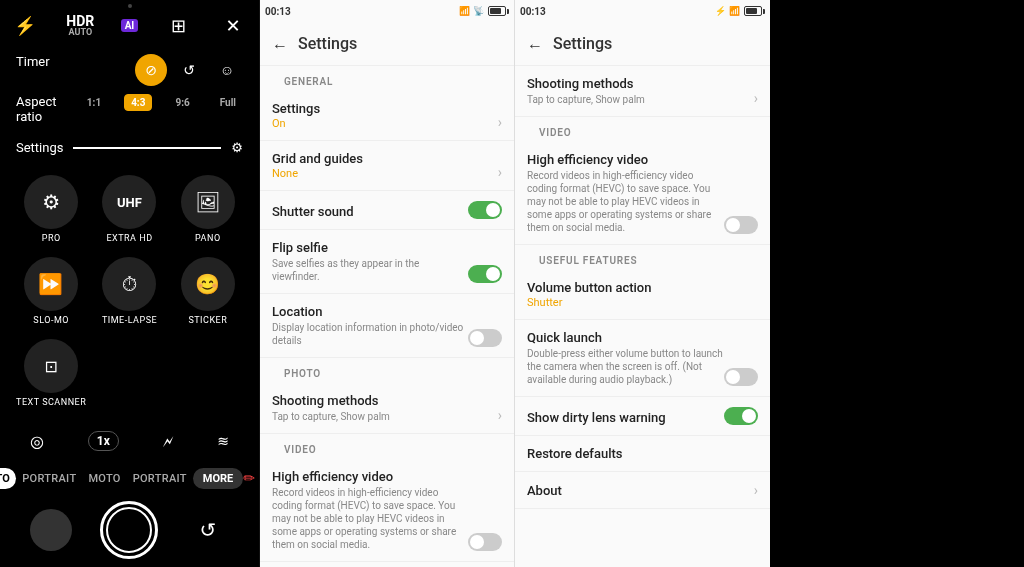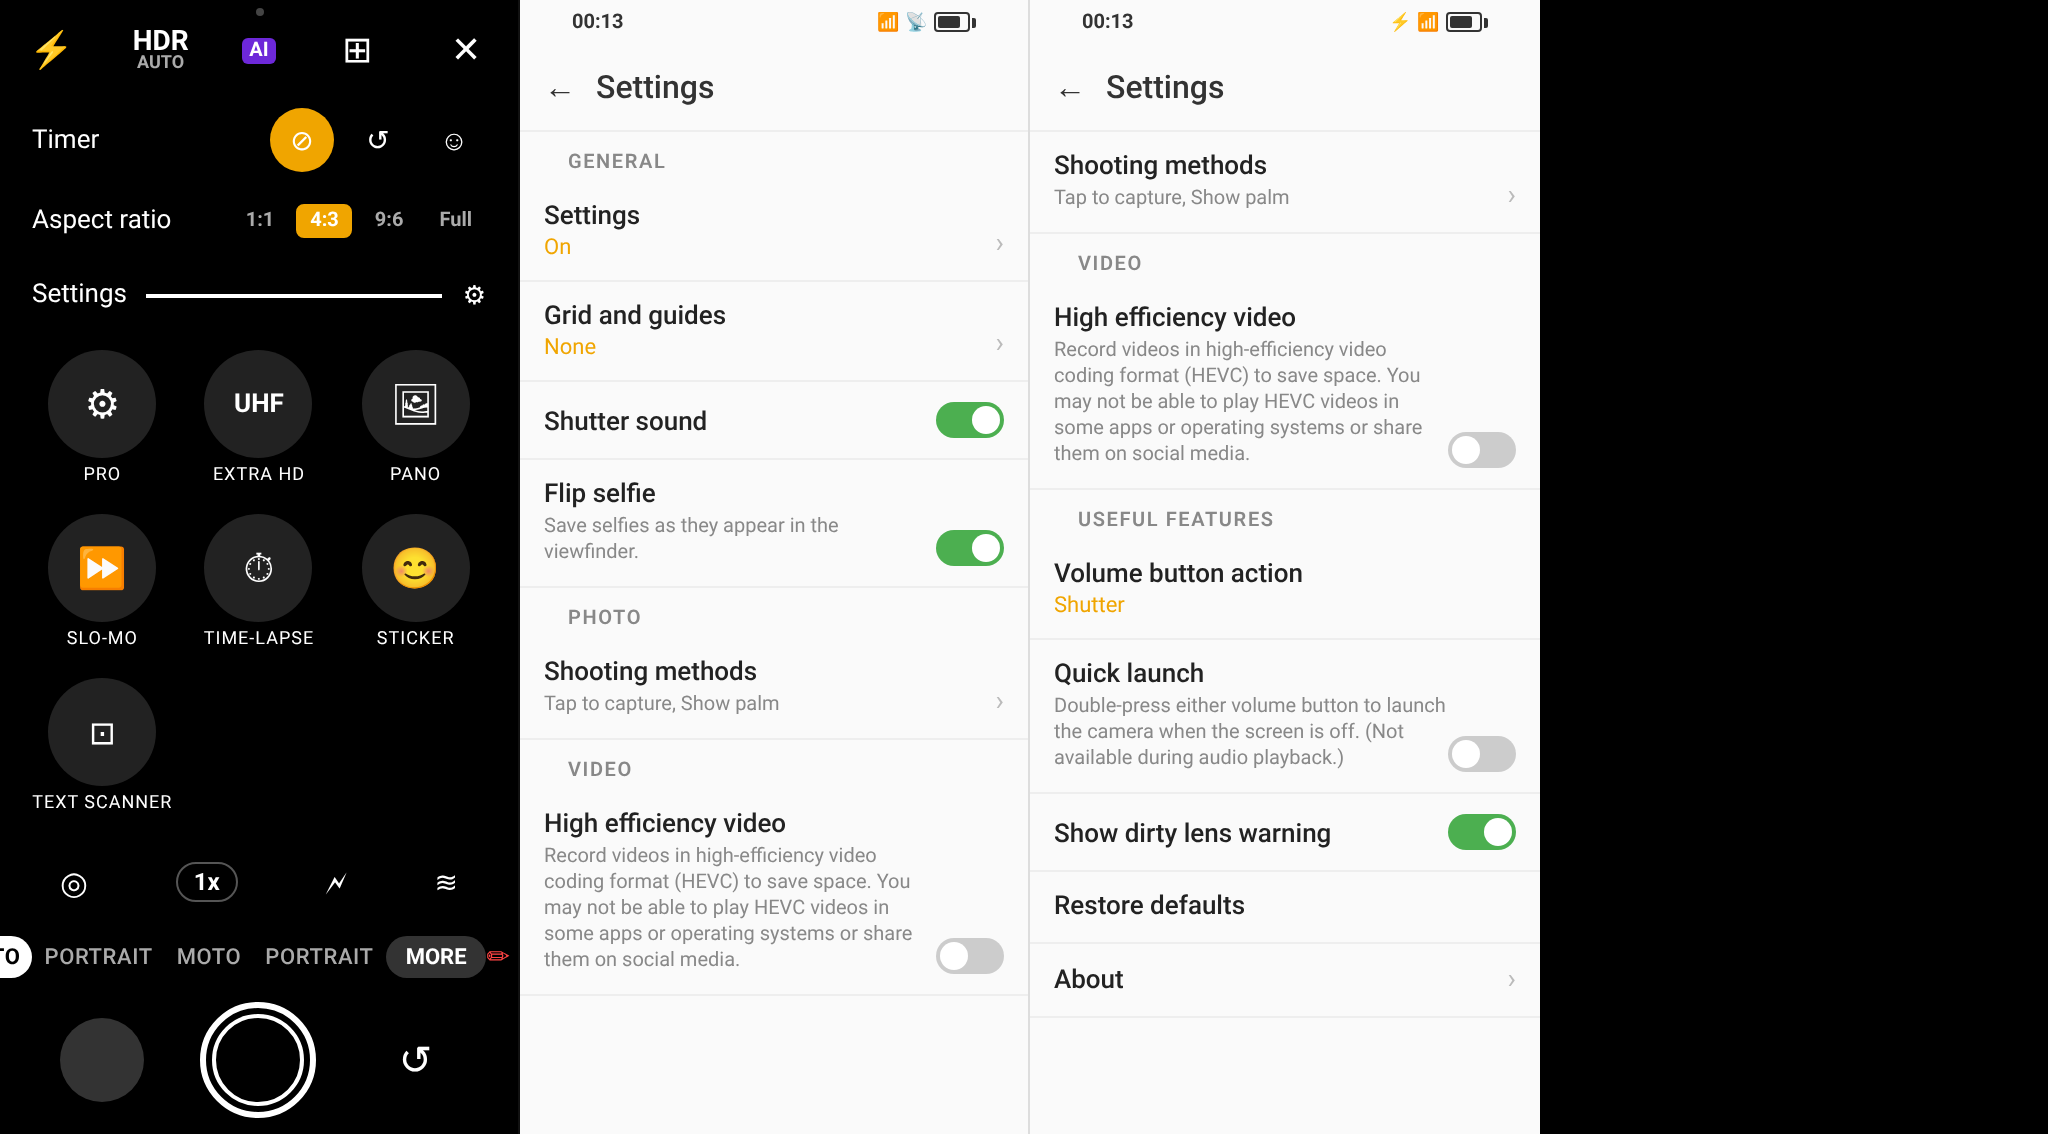--- a/index.html
+++ b/index.html
@@ -50,21 +50,21 @@
     .ai-badge {
       background: #6d28d9;
       color: #fff;
       font-size: 10px;
       font-weight: bold;
       border-radius: 3px;
       padding: 1px 4px;
     }
     .camera-settings-row {
       display: flex;
-      align-items: center;
+      align-items: flex-start;
       justify-content: space-between;
       padding: 4px 16px;
       color: #fff;
       font-size: 13px;
       height: 40px;
     }
     .timer-icons {
       display: flex;
       gap: 6px;
     }
@@ -78,21 +78,21 @@
       justify-content: center;
       color: #fff;
       font-size: 14px;
     }
     .timer-icon.active {
       background: #f0a500;
       color: #fff;
     }
     .aspect-icons {
       display: flex;
-      gap: 4px;
+      gap: 16px;
     }
     .aspect-icon {
       padding: 2px 6px;
       border-radius: 4px;
       background: transparent;
       color: #aaa;
       font-size: 10px;
       font-weight: bold;
       border: 1px solid transparent;
     }
@@ -257,21 +257,21 @@
       background: #fafafa;
       display: flex;
       flex-direction: column;
       border-right: 1px solid #ddd;
       overflow: hidden;
     }
     .status-bar {
       display: flex;
       align-items: center;
       justify-content: space-between;
-      padding: 4px 26px;
+      padding: 4px 5px;
       height: 22px;
       background: #fafafa;
     }
     .status-time {
       font-size: 10px;
       font-weight: bold;
       color: #333;
     }
     .status-icons {
       display: flex;
@@ -543,20 +543,27 @@
     </div>
 
     <div class="settings-item">
       <div class="settings-item-left">
         <div class="settings-item-title">Flip selfie</div>
         <div class="settings-item-sub">Save selfies as they appear in the viewfinder.</div>
       </div>
       <div class="toggle on"></div>
     </div>
 
+    <div class="settings-item">
+      <div class="settings-item-left">
+        <div class="settings-item-title">Location</div>
+        <div class="settings-item-sub">Display location information in photo/video details</div>
+      </div>
+      <div class="toggle off"></div>
+    </div>
 
     <div class="section-label">PHOTO</div>
 
     <div class="settings-item">
       <div class="settings-item-left">
         <div class="settings-item-title">Shooting methods</div>
         <div class="settings-item-sub">Tap to capture, Show palm</div>
       </div>
       <span class="chevron-right">›</span>
     </div>

